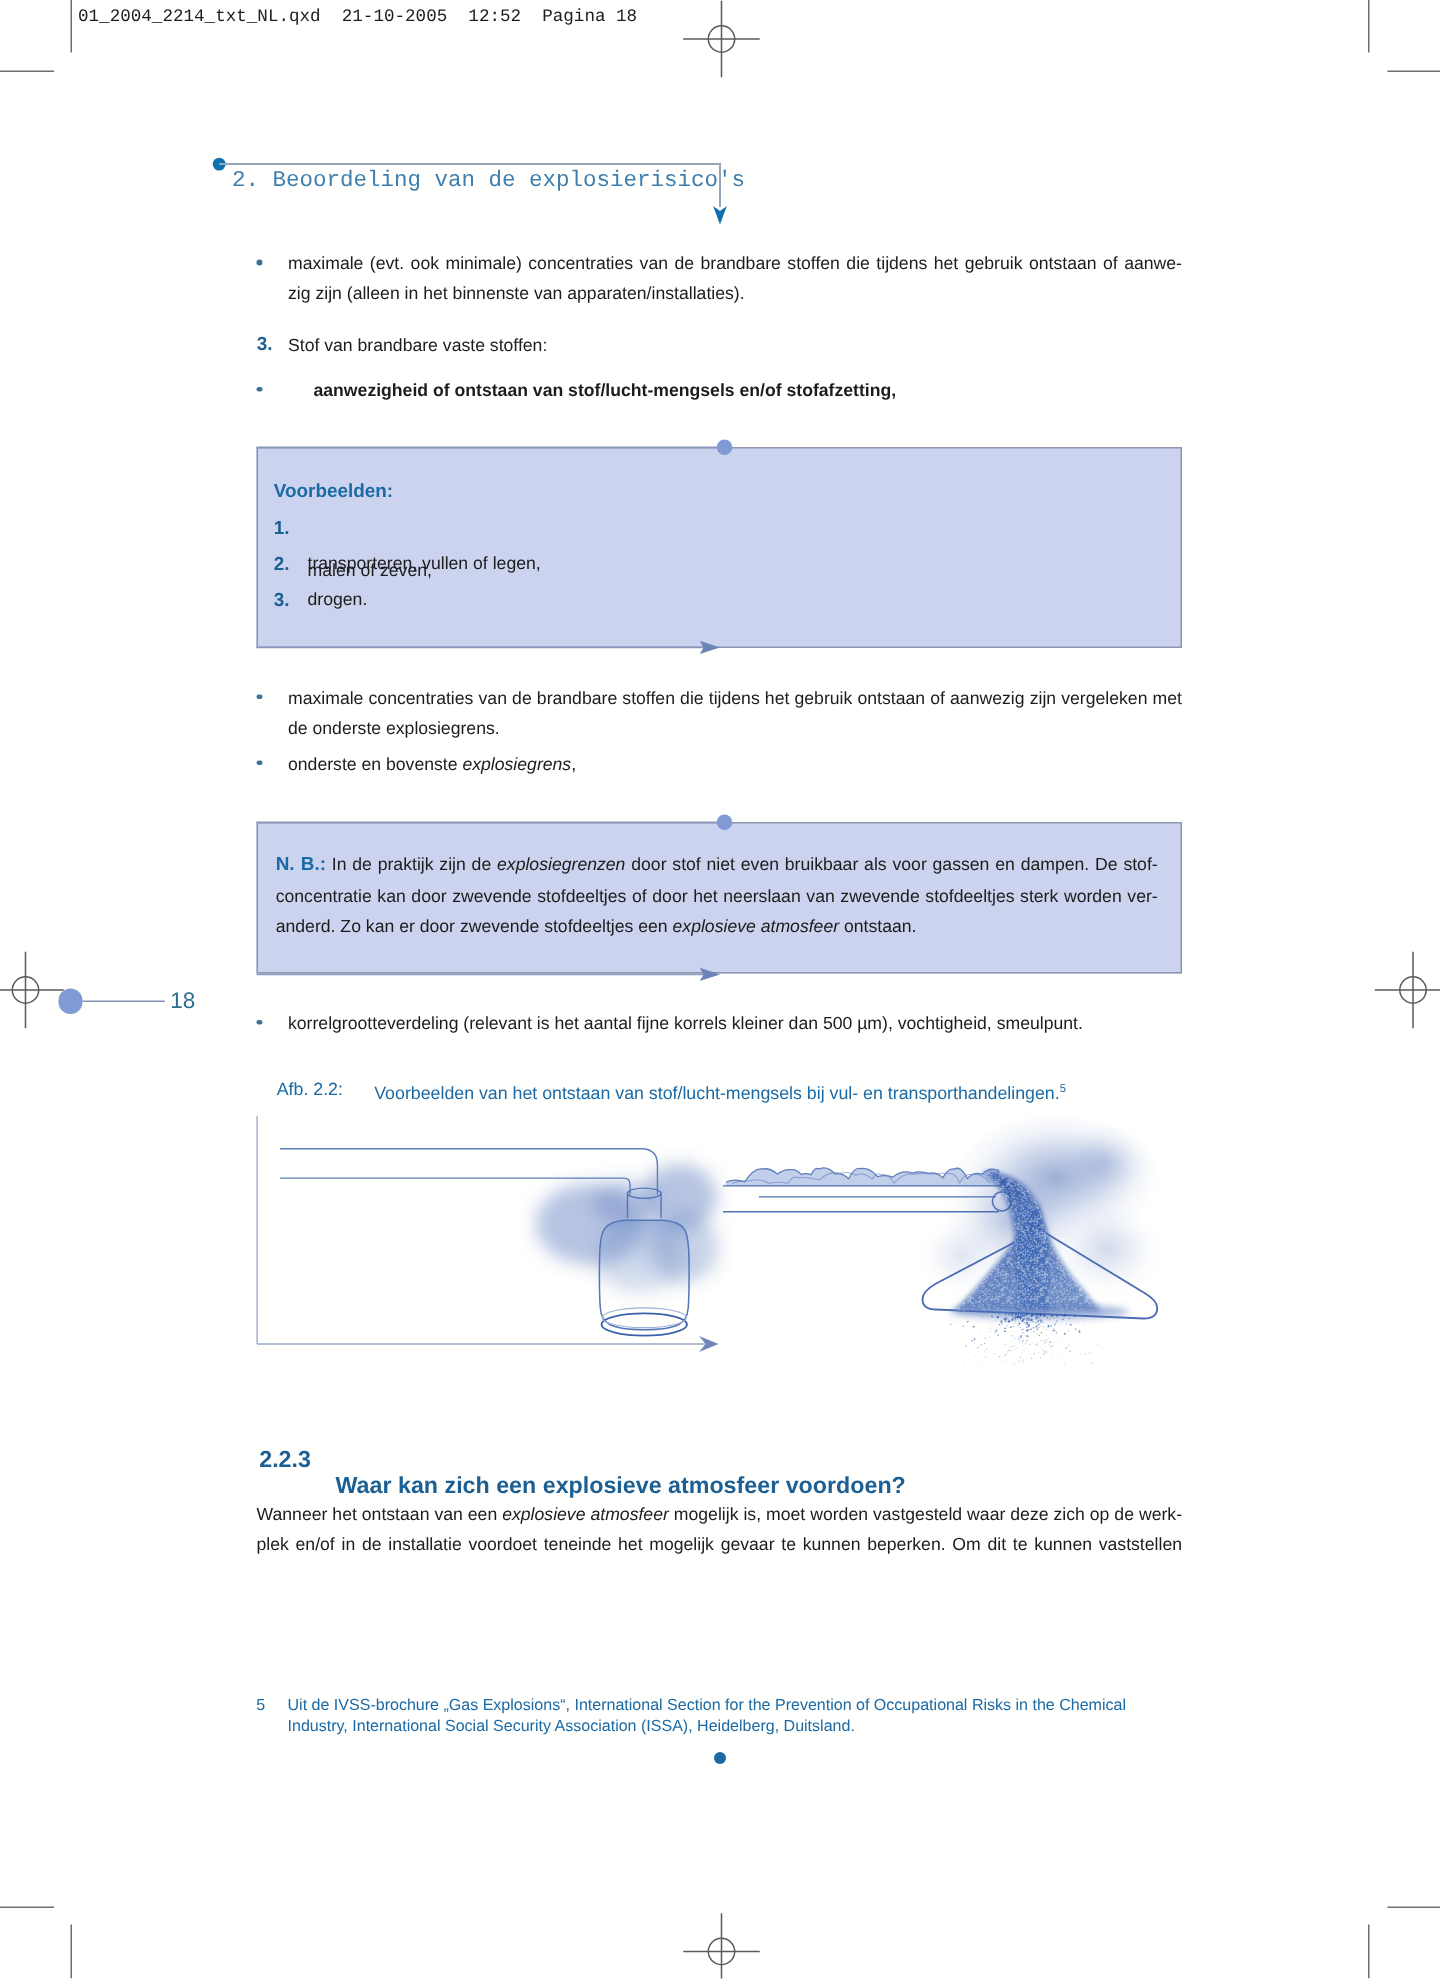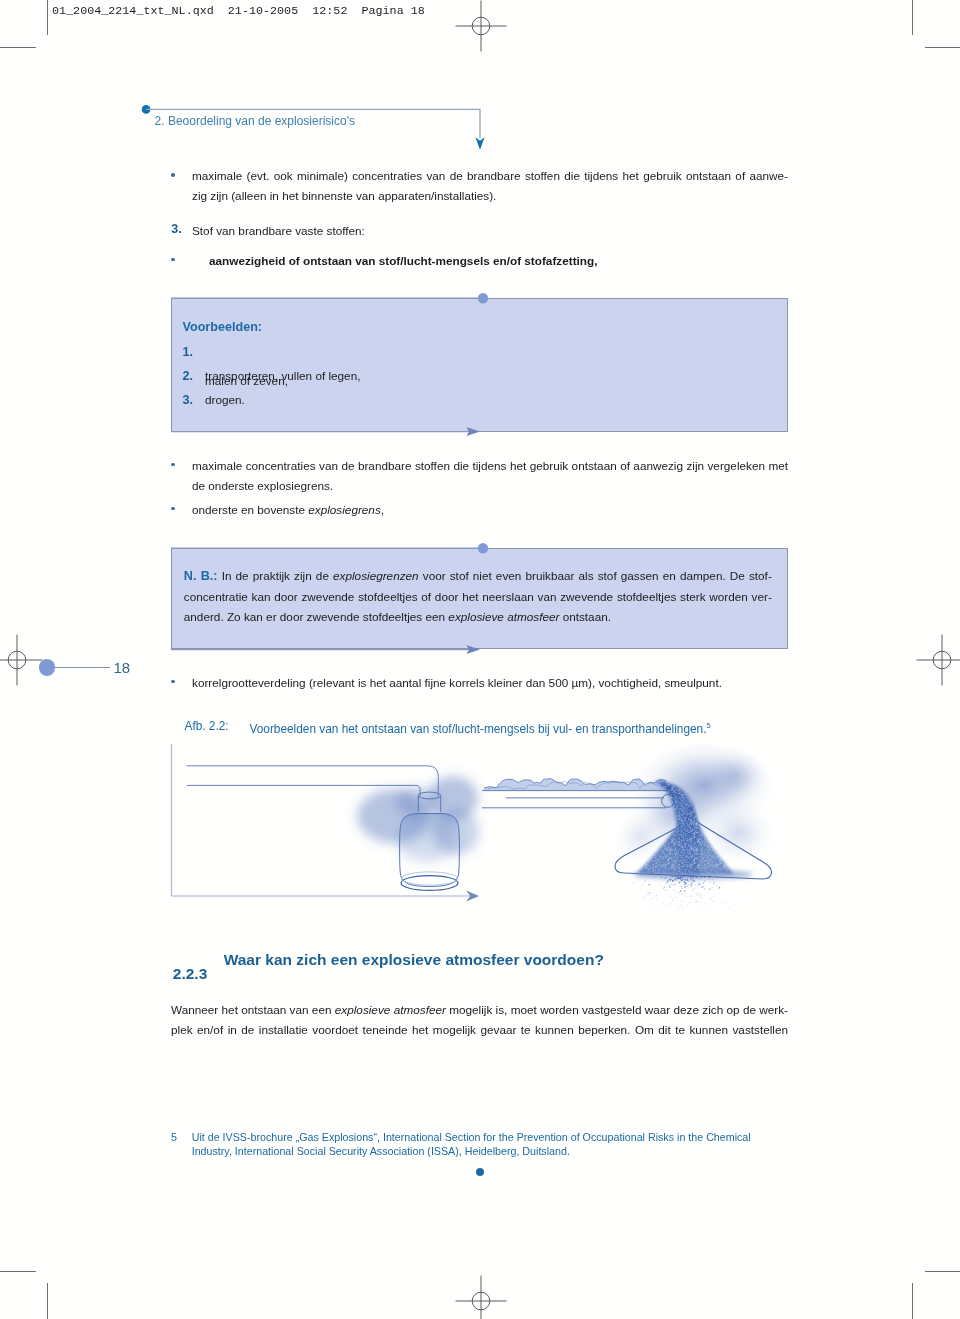--- a/index.html
+++ b/index.html
@@ -8,21 +8,21 @@
        font-family:"Liberation Sans",sans-serif;-webkit-font-smoothing:antialiased;}
   .page{position:absolute;left:0;top:0;width:960px;height:929px;}
   .abs{position:absolute;}
 
   
   .cropmark{position:absolute;background:#6e6e6e;}
   .print-header{position:absolute;left:52px;top:4px;font-family:"Liberation Mono",monospace;
     font-size:11.7px;letter-spacing:0.02px;color:#1d1d1d;white-space:pre;}
 
   
-  .runhead-text{position:absolute;font-family:Liberation Sans, sans-serif;font-size:12px;
+  .runhead-text{position:absolute;font-family:Liberation Mono, monospace;font-size:15px;
     color:#3f7fad;white-space:nowrap;line-height:14px;}
 
   
   .txtblk{position:absolute;font-family:"Liberation Sans",sans-serif;font-size:11.75px;
           line-height:20.1px;color:#1c1c1c;}
   .ln{line-height:inherit;white-space:nowrap;}
   .ln.j{white-space:normal;word-spacing:0px;text-align:justify;text-align-last:justify;}
   .it{font-style:italic;}
   .bullet{position:absolute;width:3.6px;height:3.6px;border-radius:50%;background:#3c7296;}
   .numlbl{position:absolute;color:#1b5f93;font-weight:bold;font-size:12.6px;line-height:20.1px;}
@@ -153,21 +153,21 @@
   <div class="callout" style="left:171px;top:548.4px;width:617.4px;height:101px;"></div>
   <svg class="abs" style="left:166px;top:540px;" width="330" height="17" viewBox="0 0 330 17">
     <line x1="5" y1="8.2" x2="317" y2="8.2" stroke="#8b98bd" stroke-width="1.2"></line>
     <circle cx="317" cy="8.2" r="5.2" fill="#7f9ad4"></circle>
   </svg>
   <svg class="abs" style="left:166px;top:641px;" width="330" height="17" viewBox="0 0 330 17">
     <line x1="5" y1="8.6" x2="305" y2="8.6" stroke="#8b98bd" stroke-width="1.2"></line>
     <path d="M314 8.6 l-13.5 -4.4 l2.5 4.4 l-2.5 4.4 z" fill="#6c84b8"></path>
   </svg>
   <div class="txtblk" style="left:183.8px;top:566px;width:588px;line-height:20.6px;">
-    <div class="ln j"><span class="cal-title">N. B.:</span><span> In de praktijk zijn de </span><span class="it">explosiegrenzen</span><span> voor stof niet even bruikbaar als stof gassen en dampen. De stof-</span></div>
+    <div class="ln j"><span class="cal-title">N. B.:</span><span> In de praktijk zijn de </span><span class="it">explosiegrenzen</span><span> door stof niet even bruikbaar als voor gassen en dampen. De stof-</span></div>
     <div class="ln j">concentratie kan door zwevende stofdeeltjes of door het neerslaan van zwevende stofdeeltjes sterk worden ver-</div>
     <div class="ln"><span>anderd. Zo kan er door zwevende stofdeeltjes een </span><span class="it">explosieve atmosfeer</span><span> ontstaan.</span></div>
   </div>
 
   <div class="bullet" style="left:171.3px;top:679.9px;"></div>
   <div class="txtblk" style="left:192px;top:673px;width:596px;">
     <div class="ln">korrelgrootteverdeling (relevant is het aantal fijne korrels kleiner dan 500 µm), vochtigheid, smeulpunt.</div>
   </div>
 
   <div>
@@ -627,21 +627,21 @@
           <circle cx="221.8" cy="147.2" r="0.28" opacity="0.57"></circle>
           <circle cx="214.0" cy="140.4" r="0.78" opacity="0.52"></circle>
           <circle cx="203.0" cy="136.7" r="0.49" opacity="0.50"></circle>
           <circle cx="190.8" cy="139.0" r="0.62" opacity="0.61"></circle>
           <circle cx="197.1" cy="138.3" r="0.74" opacity="0.55"></circle>
         </g>
     </svg>
   </div>
 
   <div class="h3" style="left:172.8px;top:965.5px;">2.2.3</div>
-  <div class="h3" style="left:223.7px;top:952px;">Waar kan zich een explosieve atmosfeer voordoen?</div>
+  <div class="h3" style="left:223.7px;top:983px;">Waar kan zich een explosieve atmosfeer voordoen?</div>
   <div class="txtblk" style="left:171px;top:999.7px;width:617px;">
     <div class="ln j"><span>Wanneer het ontstaan van een </span><span class="it">explosieve atmosfeer</span><span> mogelijk is, moet worden vastgesteld waar deze zich op de werk-</span></div>
     <div class="ln j">plek en/of in de installatie voordoet teneinde het mogelijk gevaar te kunnen beperken. Om dit te kunnen vaststellen</div>
   </div>
 
   <div>
     <div class="fnote" style="left:170.9px;top:1130px;">5</div>
     <div class="fnote" style="left:191.7px;top:1130px;">Uit de IVSS-brochure „Gas Explosions“, International Section for the Prevention of Occupational Risks in the Chemical</div>
     <div class="fnote" style="left:191.7px;top:1144.3px;">Industry, International Social Security Association (ISSA), Heidelberg, Duitsland.</div>
     <div class="blue-dot" style="left:475.8px;top:1168.1px;width:8.4px;height:8.4px;background:#1b6aa5;"></div>

